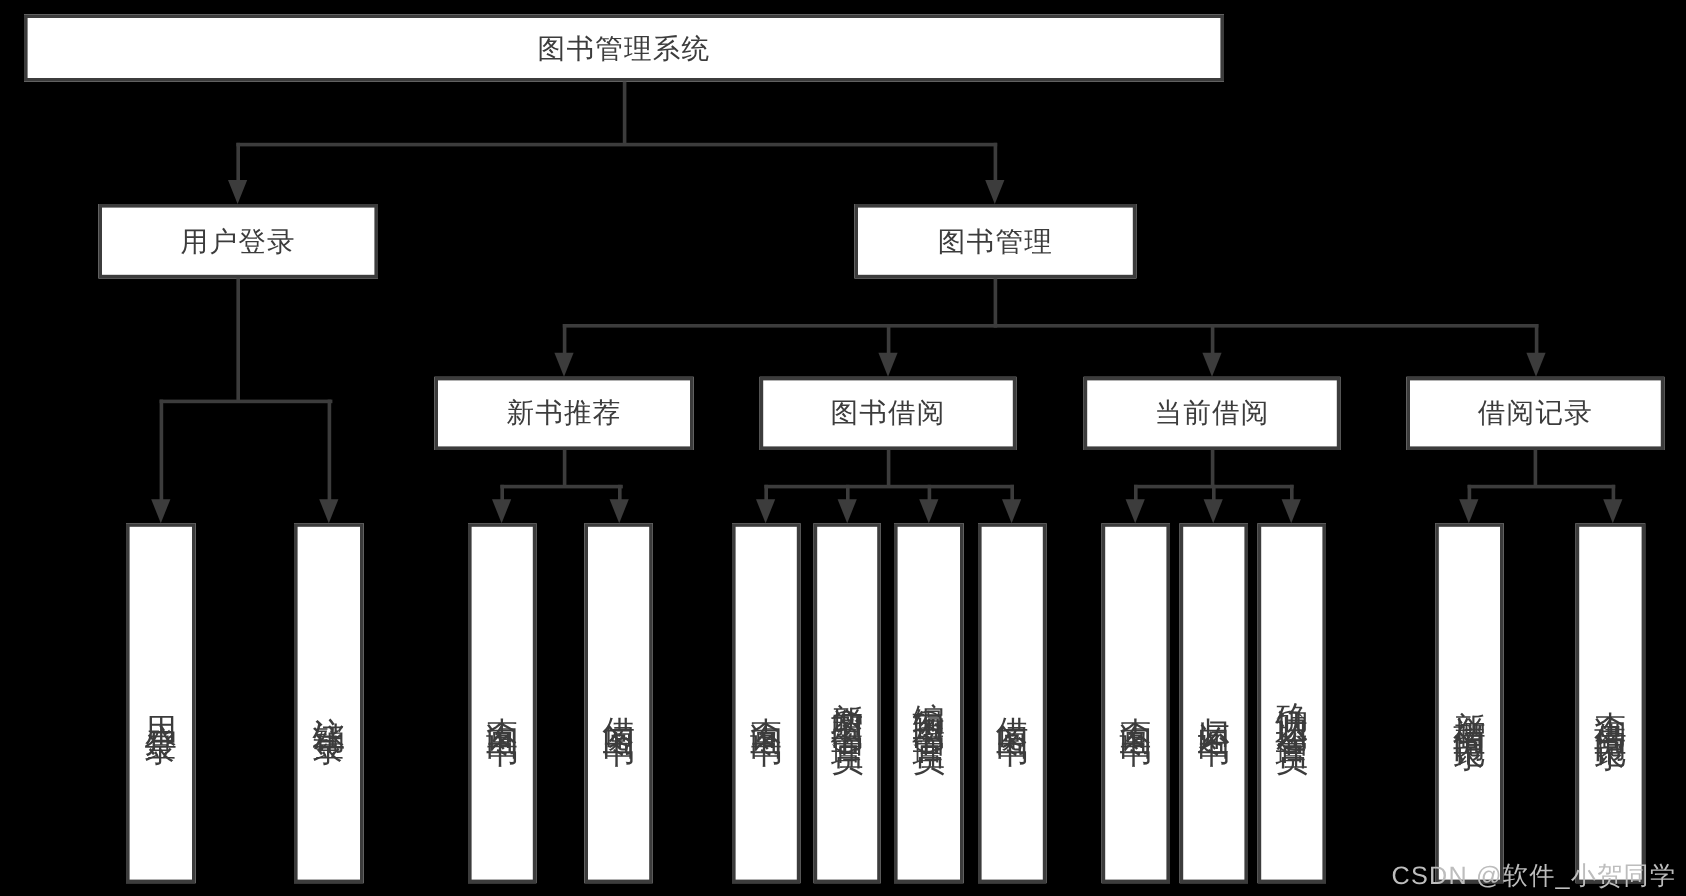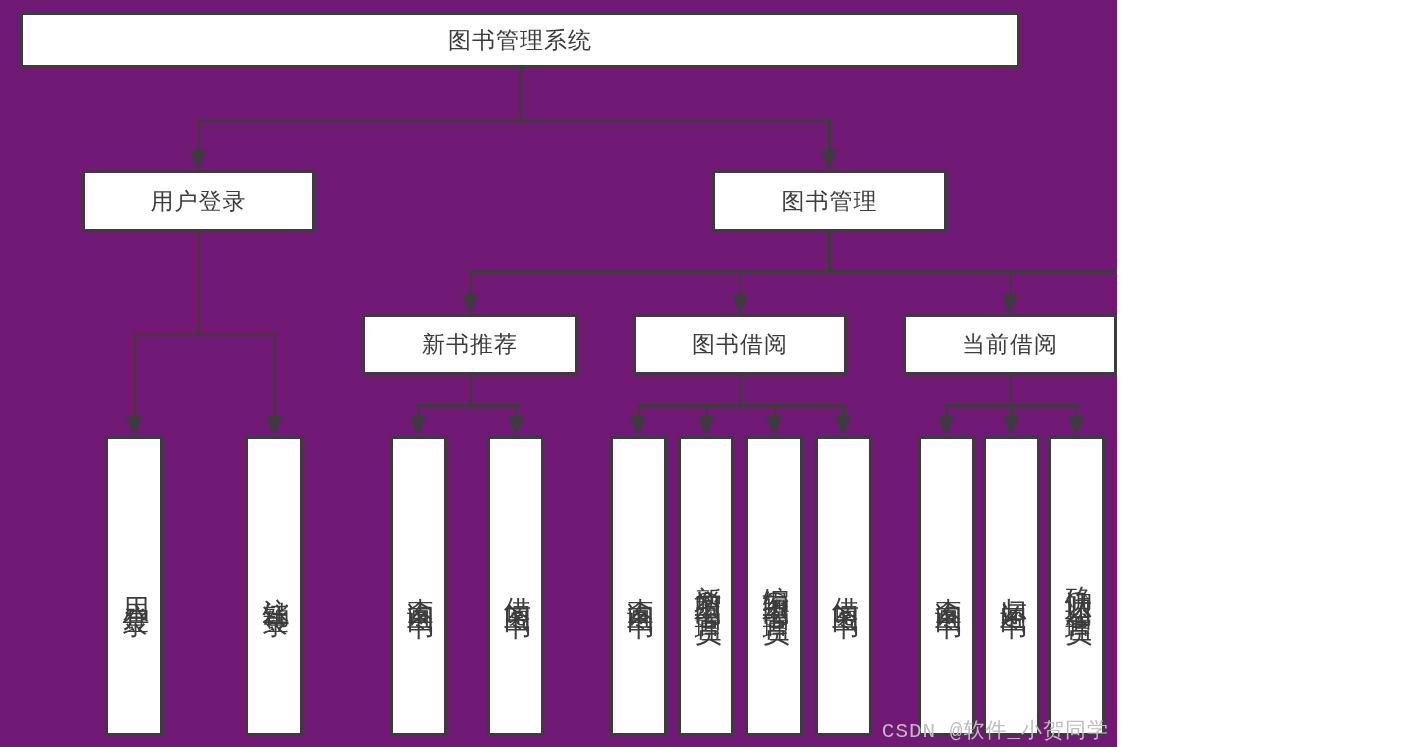--- a/index.html
+++ b/index.html
@@ -1,18 +1,18 @@
 <!DOCTYPE html>
 <html><head>
 <meta charset="utf-8">
 <style>
   html,body{margin:0;padding:0;background:#ffffff;}
   .canvas{
-    position:relative;width:1117px;height:747px;background:#701a75;
-    font-family:Liberation Mono, monospace;
+    position:relative;width:1405px;height:747px;background:#000000;
+    font-family:Liberation Sans, sans-serif;
     overflow:hidden;
   }
   .box{
     position:absolute;background:#ffffff;border:3px solid #3c3c3c;
     box-sizing:border-box;display:flex;align-items:center;justify-content:center;
     color:#3c3c3c;
   }
   .h{font-size:23px;letter-spacing:1px;}
   .v{writing-mode:vertical-rl;text-orientation:mixed;font-size:27px;letter-spacing:5px;}
   .vline{position:absolute;width:3px;background:#3c3c3c;}
@@ -37,20 +37,21 @@
   <div class="box h" style="left:82px;top:170px;width:233px;height:62px">用户登录</div>
 
   <div class="box h" style="left:712px;top:170px;width:235px;height:62px">图书管理</div>
 
   <div class="box h" style="left:362px;top:314px;width:216px;height:61px">新书推荐</div>
 
   <div class="box h" style="left:903px;top:314px;width:214px;height:61px">当前借阅</div>
 
   <div class="box h" style="left:633px;top:314px;width:214px;height:61px">图书借阅</div>
 
+  <div class="box h" style="left:1172px;top:314px;width:215px;height:61px">借阅记录</div>
 
   <div class="box v" style="left:105px;top:436px;width:58px;height:300px">用户登录</div>
 
   <div class="box v" style="left:245px;top:436px;width:58px;height:300px">注销登录</div>
 
   <div class="box v" style="left:390px;top:436px;width:57px;height:300px">查询图书</div>
 
   <div class="box v" style="left:487px;top:436px;width:57px;height:300px">借阅图书</div>
 
   <div class="box v" style="left:610px;top:436px;width:57px;height:300px">查询图书</div>

